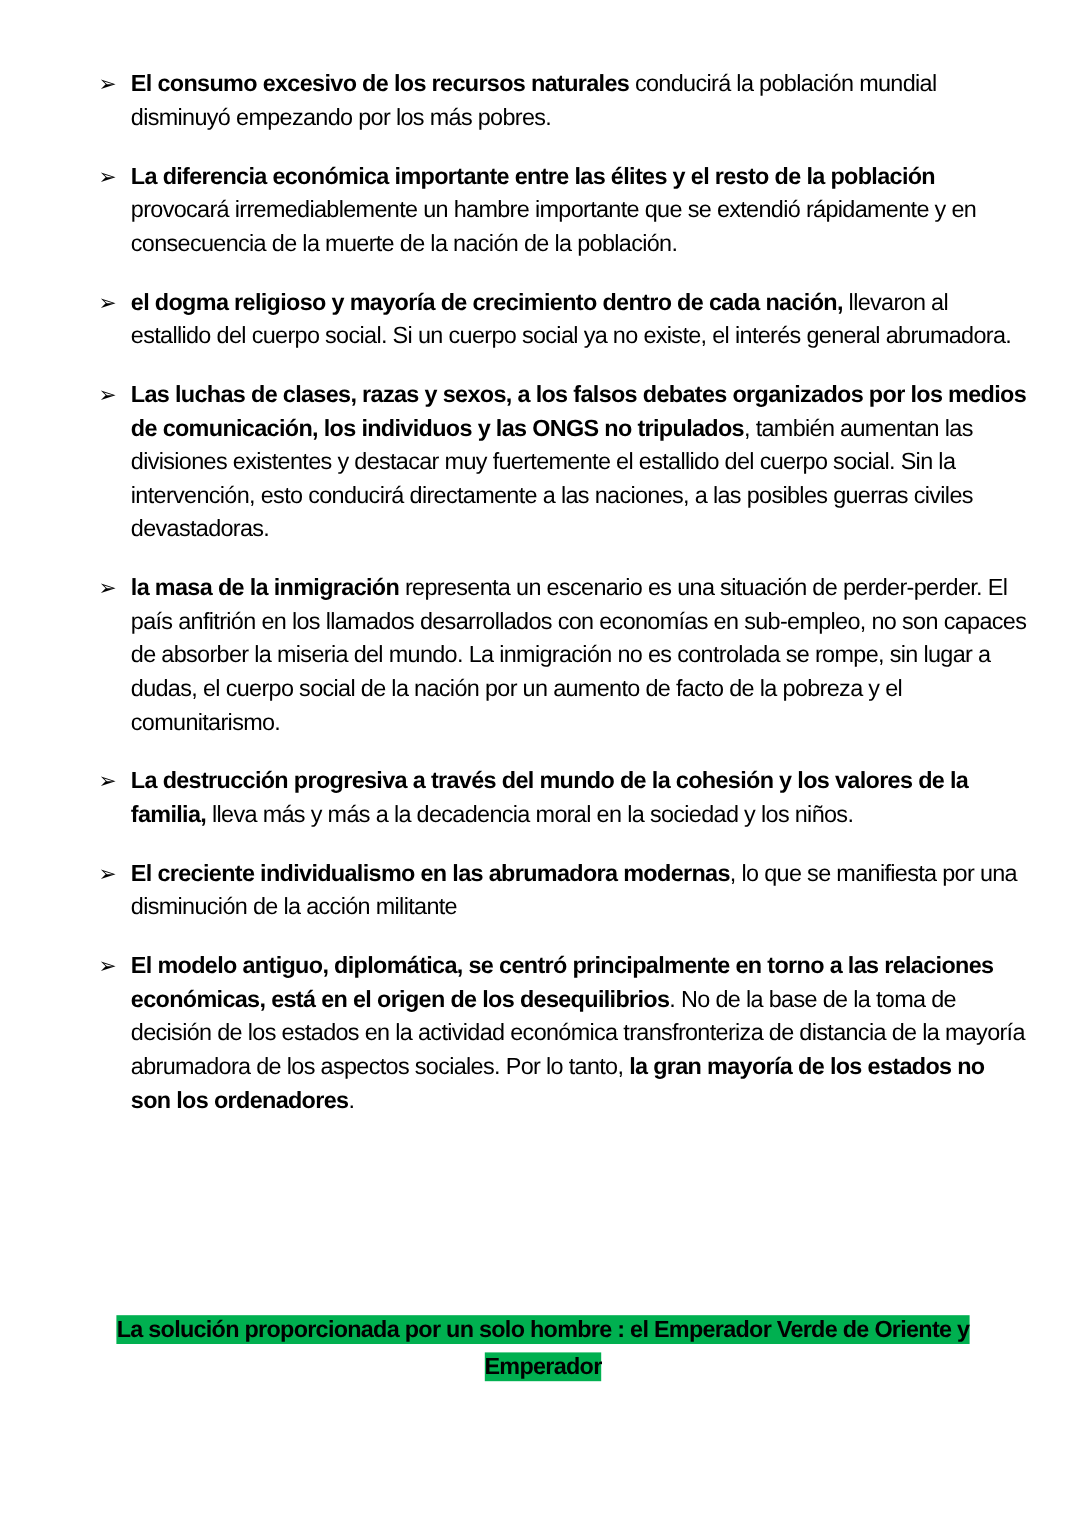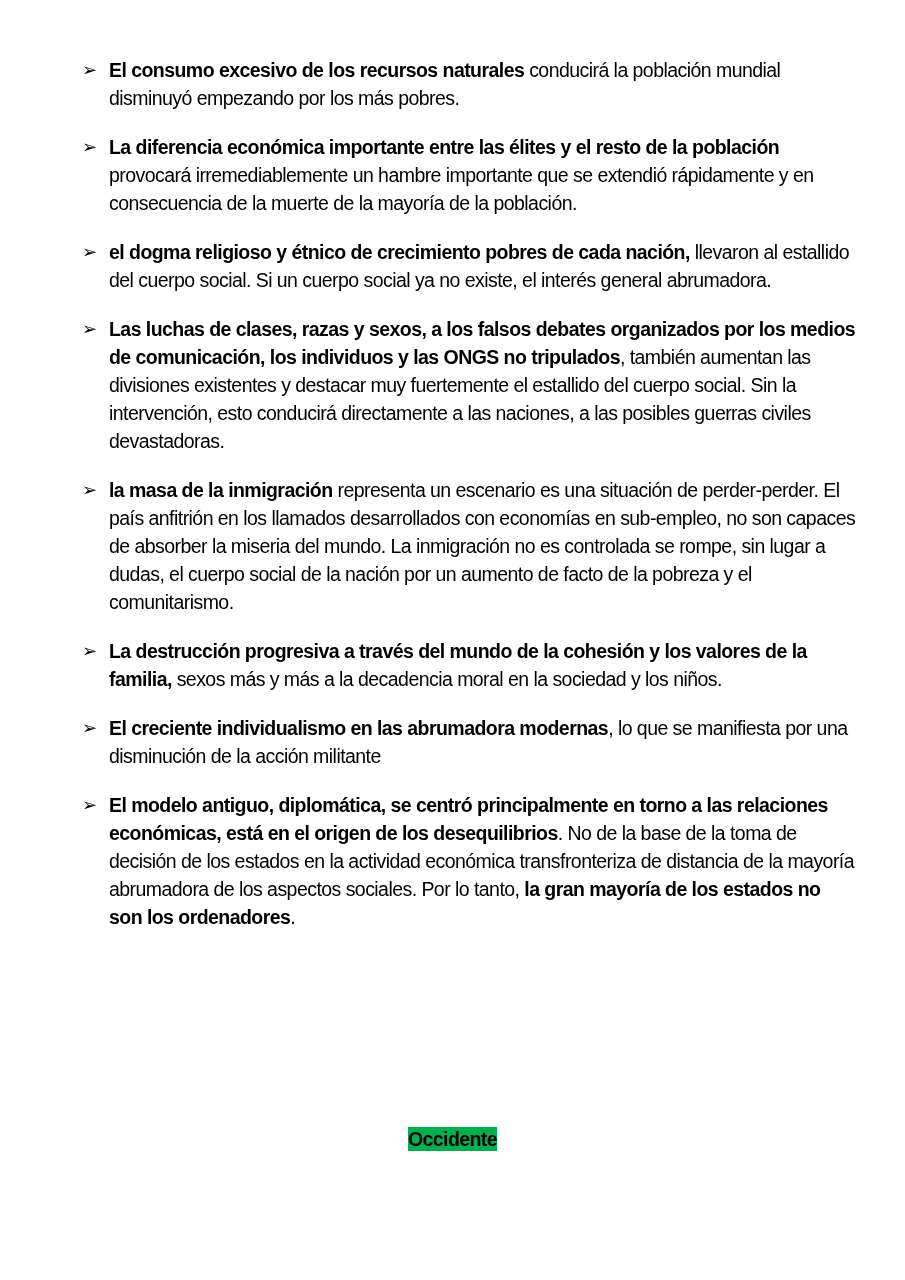--- a/index.html
+++ b/index.html
@@ -17,39 +17,39 @@
   </style>
 </head>
 <body>
 
 <div class="page">
   <ul class="list">
     <li class="item">
       <span class="bullet">➢</span><b>El consumo excesivo de los recursos naturales</b><span> conducirá la población mundial disminuyó empezando por los más pobres.</span>
     </li>
     <li class="item">
-      <span class="bullet">➢</span><b>La diferencia económica importante entre las élites y el resto de la población</b><span> provocará irremediablemente un hambre importante que se extendió rápidamente y en consecuencia de la muerte de la mayoría de la población.</span>
+      <span class="bullet">➢</span><b>La diferencia económica importante entre las élites y el resto de la población</b><span> provocará irremediablemente un hambre importante que se extendió rápidamente y en consecuencia de la muerte de la nación de la población.</span>
     </li>
     <li class="item">
-      <span class="bullet">➢</span><b>el dogma religioso y étnico de crecimiento pobres de cada nación,</b><span> llevaron al estallido del cuerpo social. Si un cuerpo social ya no existe, el interés general abrumadora.</span>
+      <span class="bullet">➢</span><b>el dogma religioso y mayoría de crecimiento dentro de cada nación,</b><span> llevaron al estallido del cuerpo social. Si un cuerpo social ya no existe, el interés general abrumadora.</span>
     </li>
     <li class="item">
       <span class="bullet">➢</span><b>Las luchas de clases, razas y sexos, a los falsos debates organizados por los medios de comunicación, los individuos y las ONGS no tripulados</b><span>, también aumentan las divisiones existentes y destacar muy fuertemente el estallido del cuerpo social. Sin la intervención, esto conducirá directamente a las naciones, a las posibles guerras civiles devastadoras.</span>
     </li>
     <li class="item">
       <span class="bullet">➢</span><b>la masa de la inmigración</b><span> representa un escenario es una situación de perder-perder. El país anfitrión en los llamados desarrollados con economías en sub-empleo, no son capaces de absorber la miseria del mundo. La inmigración no es controlada se rompe, sin lugar a dudas, el cuerpo social de la nación por un aumento de facto de la pobreza y el comunitarismo.</span>
     </li>
     <li class="item">
-      <span class="bullet">➢</span><b>La destrucción progresiva a través del mundo de la cohesión y los valores de la familia,</b><span> sexos más y más a la decadencia moral en la sociedad y los niños.</span>
+      <span class="bullet">➢</span><b>La destrucción progresiva a través del mundo de la cohesión y los valores de la familia,</b><span> lleva más y más a la decadencia moral en la sociedad y los niños.</span>
     </li>
     <li class="item">
       <span class="bullet">➢</span><b>El creciente individualismo en las abrumadora modernas</b><span>, lo que se manifiesta por una disminución de la acción militante</span>
     </li>
     <li class="item">
       <span class="bullet">➢</span><b>El modelo antiguo, diplomática, se centró principalmente en torno a las relaciones económicas, está en el origen de los desequilibrios</b><span>. No de la base de la toma de decisión de los estados en la actividad económica transfronteriza de distancia de la mayoría abrumadora de los aspectos sociales. Por lo tanto, </span><b>la gran mayoría de los estados no son los ordenadores</b><span>.</span>
     </li>
   </ul>
 
   <div class="footer">
-    <br>
-    <span class="hl" style="background: rgb(0, 176, 80);">Occidente</span>
+    <span class="hl" style="background: rgb(0, 176, 80);">La solución proporcionada por un solo hombre : el Emperador Verde de Oriente y</span><br>
+    <span class="hl" style="background: rgb(0, 176, 80);">Emperador</span>
   </div>
 </div>
 
 </body></html>

